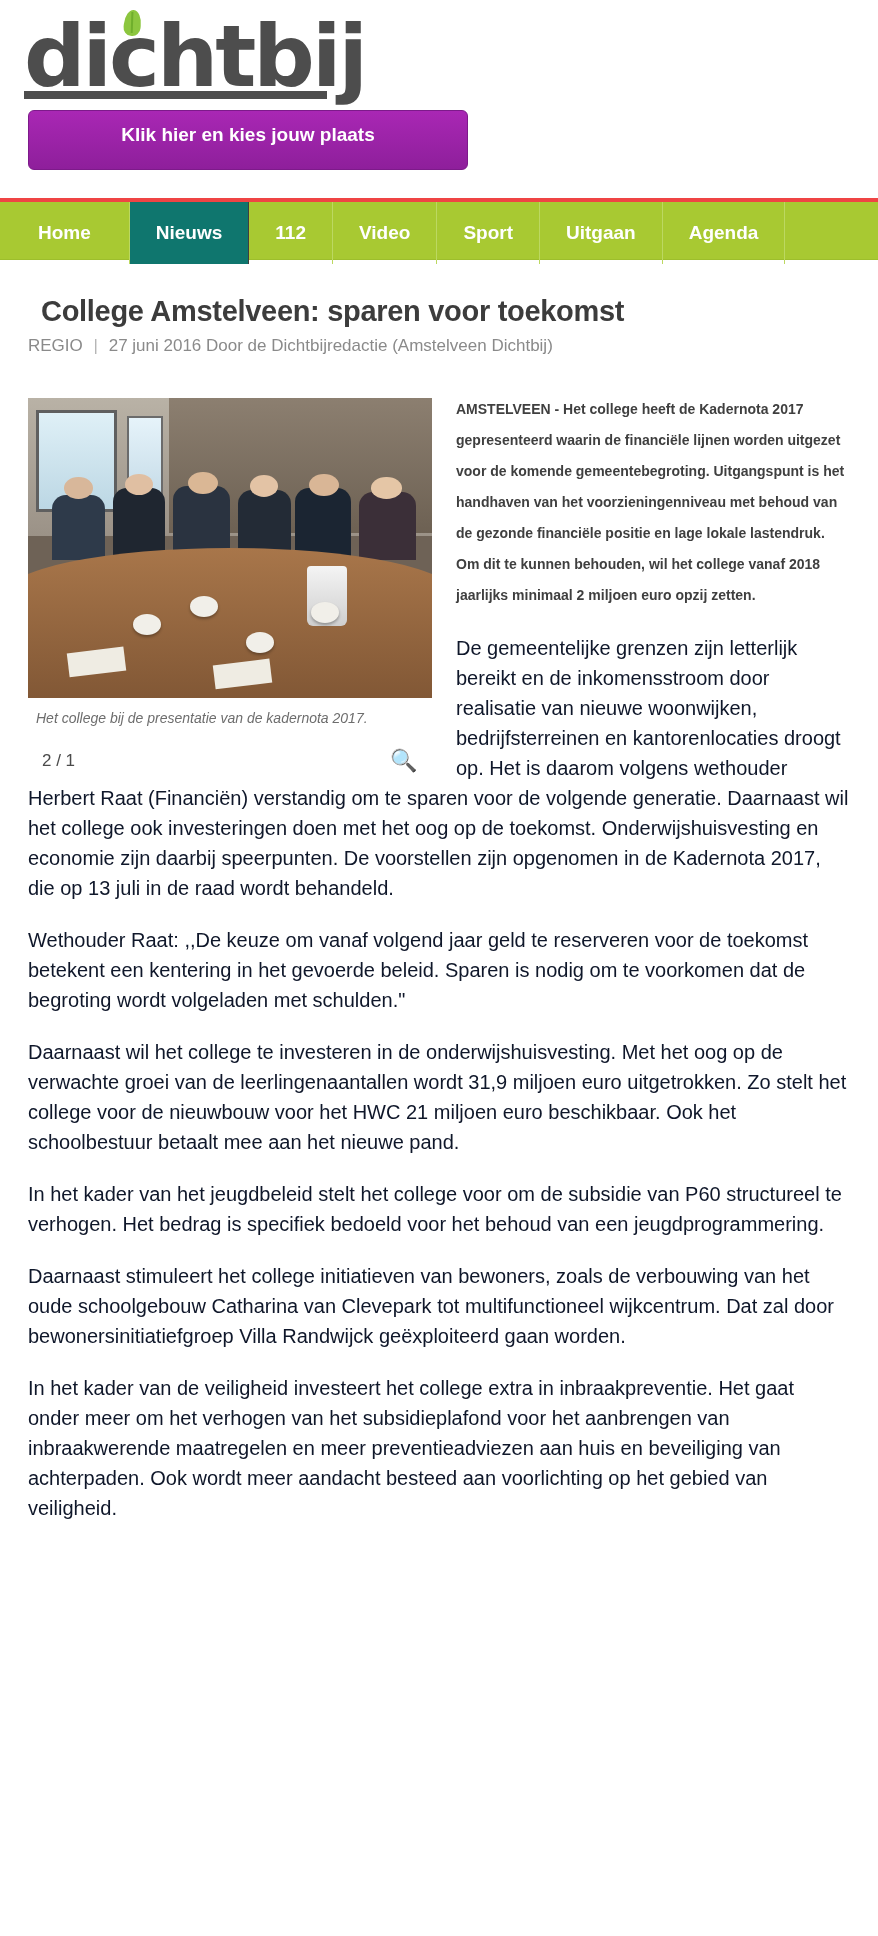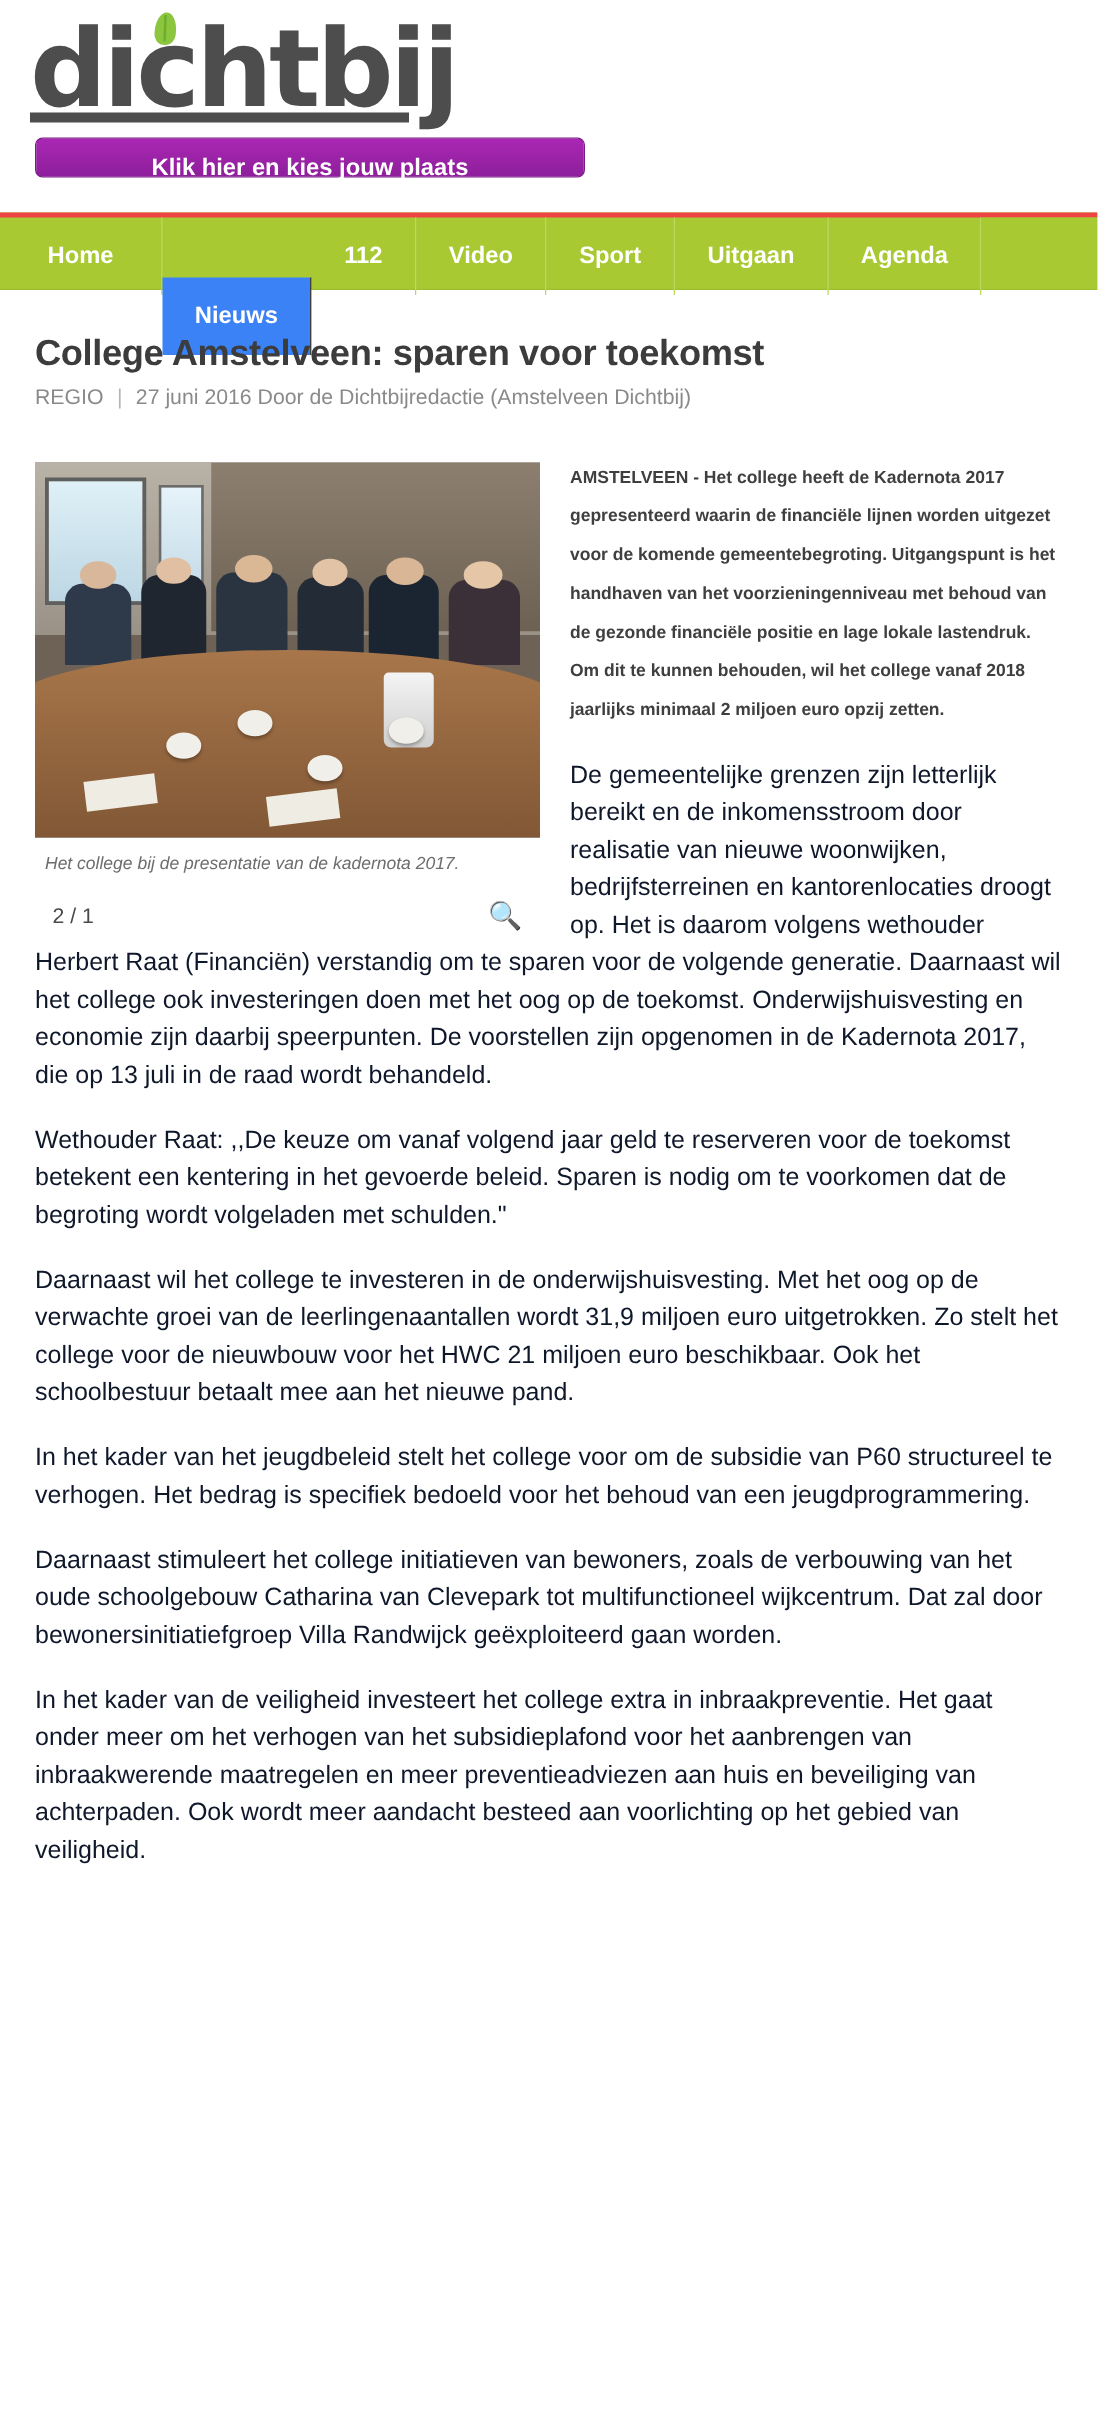--- a/index.html
+++ b/index.html
@@ -54,21 +54,21 @@
     transform: rotate(-4deg);
   }
 
   
   .plaats-bar {
     padding: 6px 0 0 28px;
   }
   .plaats-btn {
     display: block;
     width: 440px;
-    height: 32px;
+    height: 60px;
     line-height: 48px;
     text-align: center;
     background: linear-gradient(#a927b4, #8e1f9b);
     border: 1px solid #7d1a8a;
     border-radius: 6px;
     color: #ffffff;
     font-size: 19px;
     font-weight: bold;
     text-decoration: none;
     cursor: pointer;
@@ -94,32 +94,31 @@
     color: #ffffff;
     font-size: 19px;
     font-weight: bold;
     text-decoration: none;
     border-right: 1px solid #bcd861;
     cursor: pointer;
     white-space: nowrap;
   }
   .nav-item:first-child { padding-left: 38px; padding-right: 38px; }
   .nav-item.active {
-    background: #3b82f6;
+    background: #0f766e;
     border-right: 1px solid #3f3f3f;
-    margin-top: 48px;
   }
   .nav-spacer { flex: 1 1 auto; background: #a8c932; }
 
   
   .article {
     padding: 34px 28px 0 28px;
   }
   h1.title {
-    margin: 0 0 6px 0;
+    margin: 0 0 6px 13px;
     font-size: 29px;
     line-height: 34px;
     font-weight: bold;
     color: #3c3c3c;
     letter-spacing: -0.3px;
   }
   .meta {
     font-size: 17px;
     line-height: 24px;
     color: #8a8a8a;

